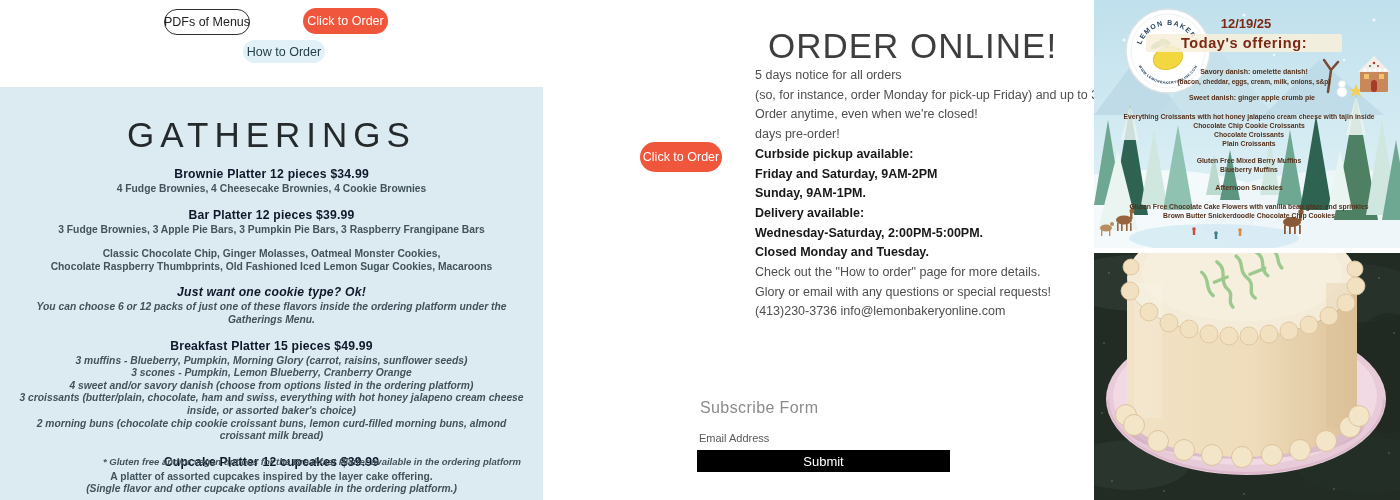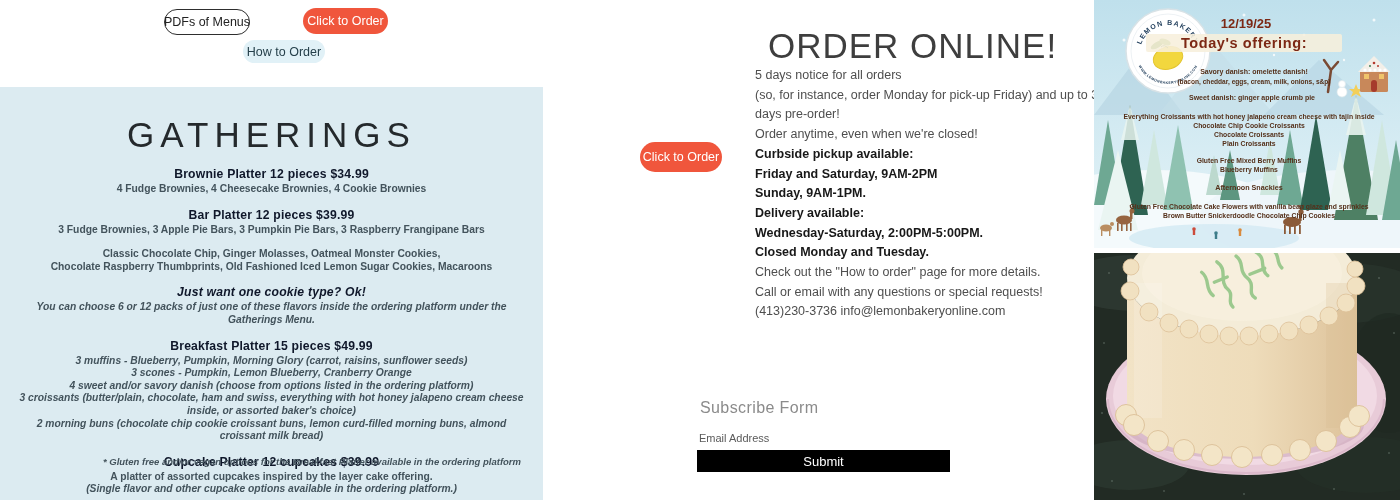--- a/index.html
+++ b/index.html
@@ -96,30 +96,30 @@
     </div>
   </div>
 
   <div id="order-title">ORDER ONLINE!</div>
 
   <button class="pill" id="btn-order-mid">Click to Order</button>
 
   <div id="order-body">
     <div class="ln">5 days notice for all orders</div>
     <div class="ln">(so, for instance, order Monday for pick-up Friday) and up to 30</div>
+    <div class="ln">Order anytime, even when we're closed!</div>
     <div class="ln">days pre-order!</div>
-    <div class="ln">Order anytime, even when we're closed!</div>
     <div class="ln b">Curbside pickup available:</div>
     <div class="ln b">Friday and Saturday, 9AM-2PM</div>
     <div class="ln b">Sunday, 9AM-1PM.</div>
     <div class="ln b">Delivery available:</div>
     <div class="ln b">Wednesday-Saturday, 2:00PM-5:00PM.</div>
     <div class="ln b">Closed Monday and Tuesday.</div>
     <div class="ln">Check out the "How to order" page for more details.</div>
-    <div class="ln">Call or email with any questions or special requests!</div>
+    <div class="ln">Glory or email with any questions or special requests!</div>
     <div class="ln">(413)230-3736  info@lemonbakeryonline.com</div>
   </div>
 
   <div id="subscribe-title">Subscribe Form</div>
   <div id="email-wrap">
     <input id="email-input" type="text" placeholder="Email Address" style="">
   </div>
   <button id="btn-submit">Submit</button>
 
   <svg id="offering-img" viewBox="0 0 306 248" xmlns="http://www.w3.org/2000/svg">

